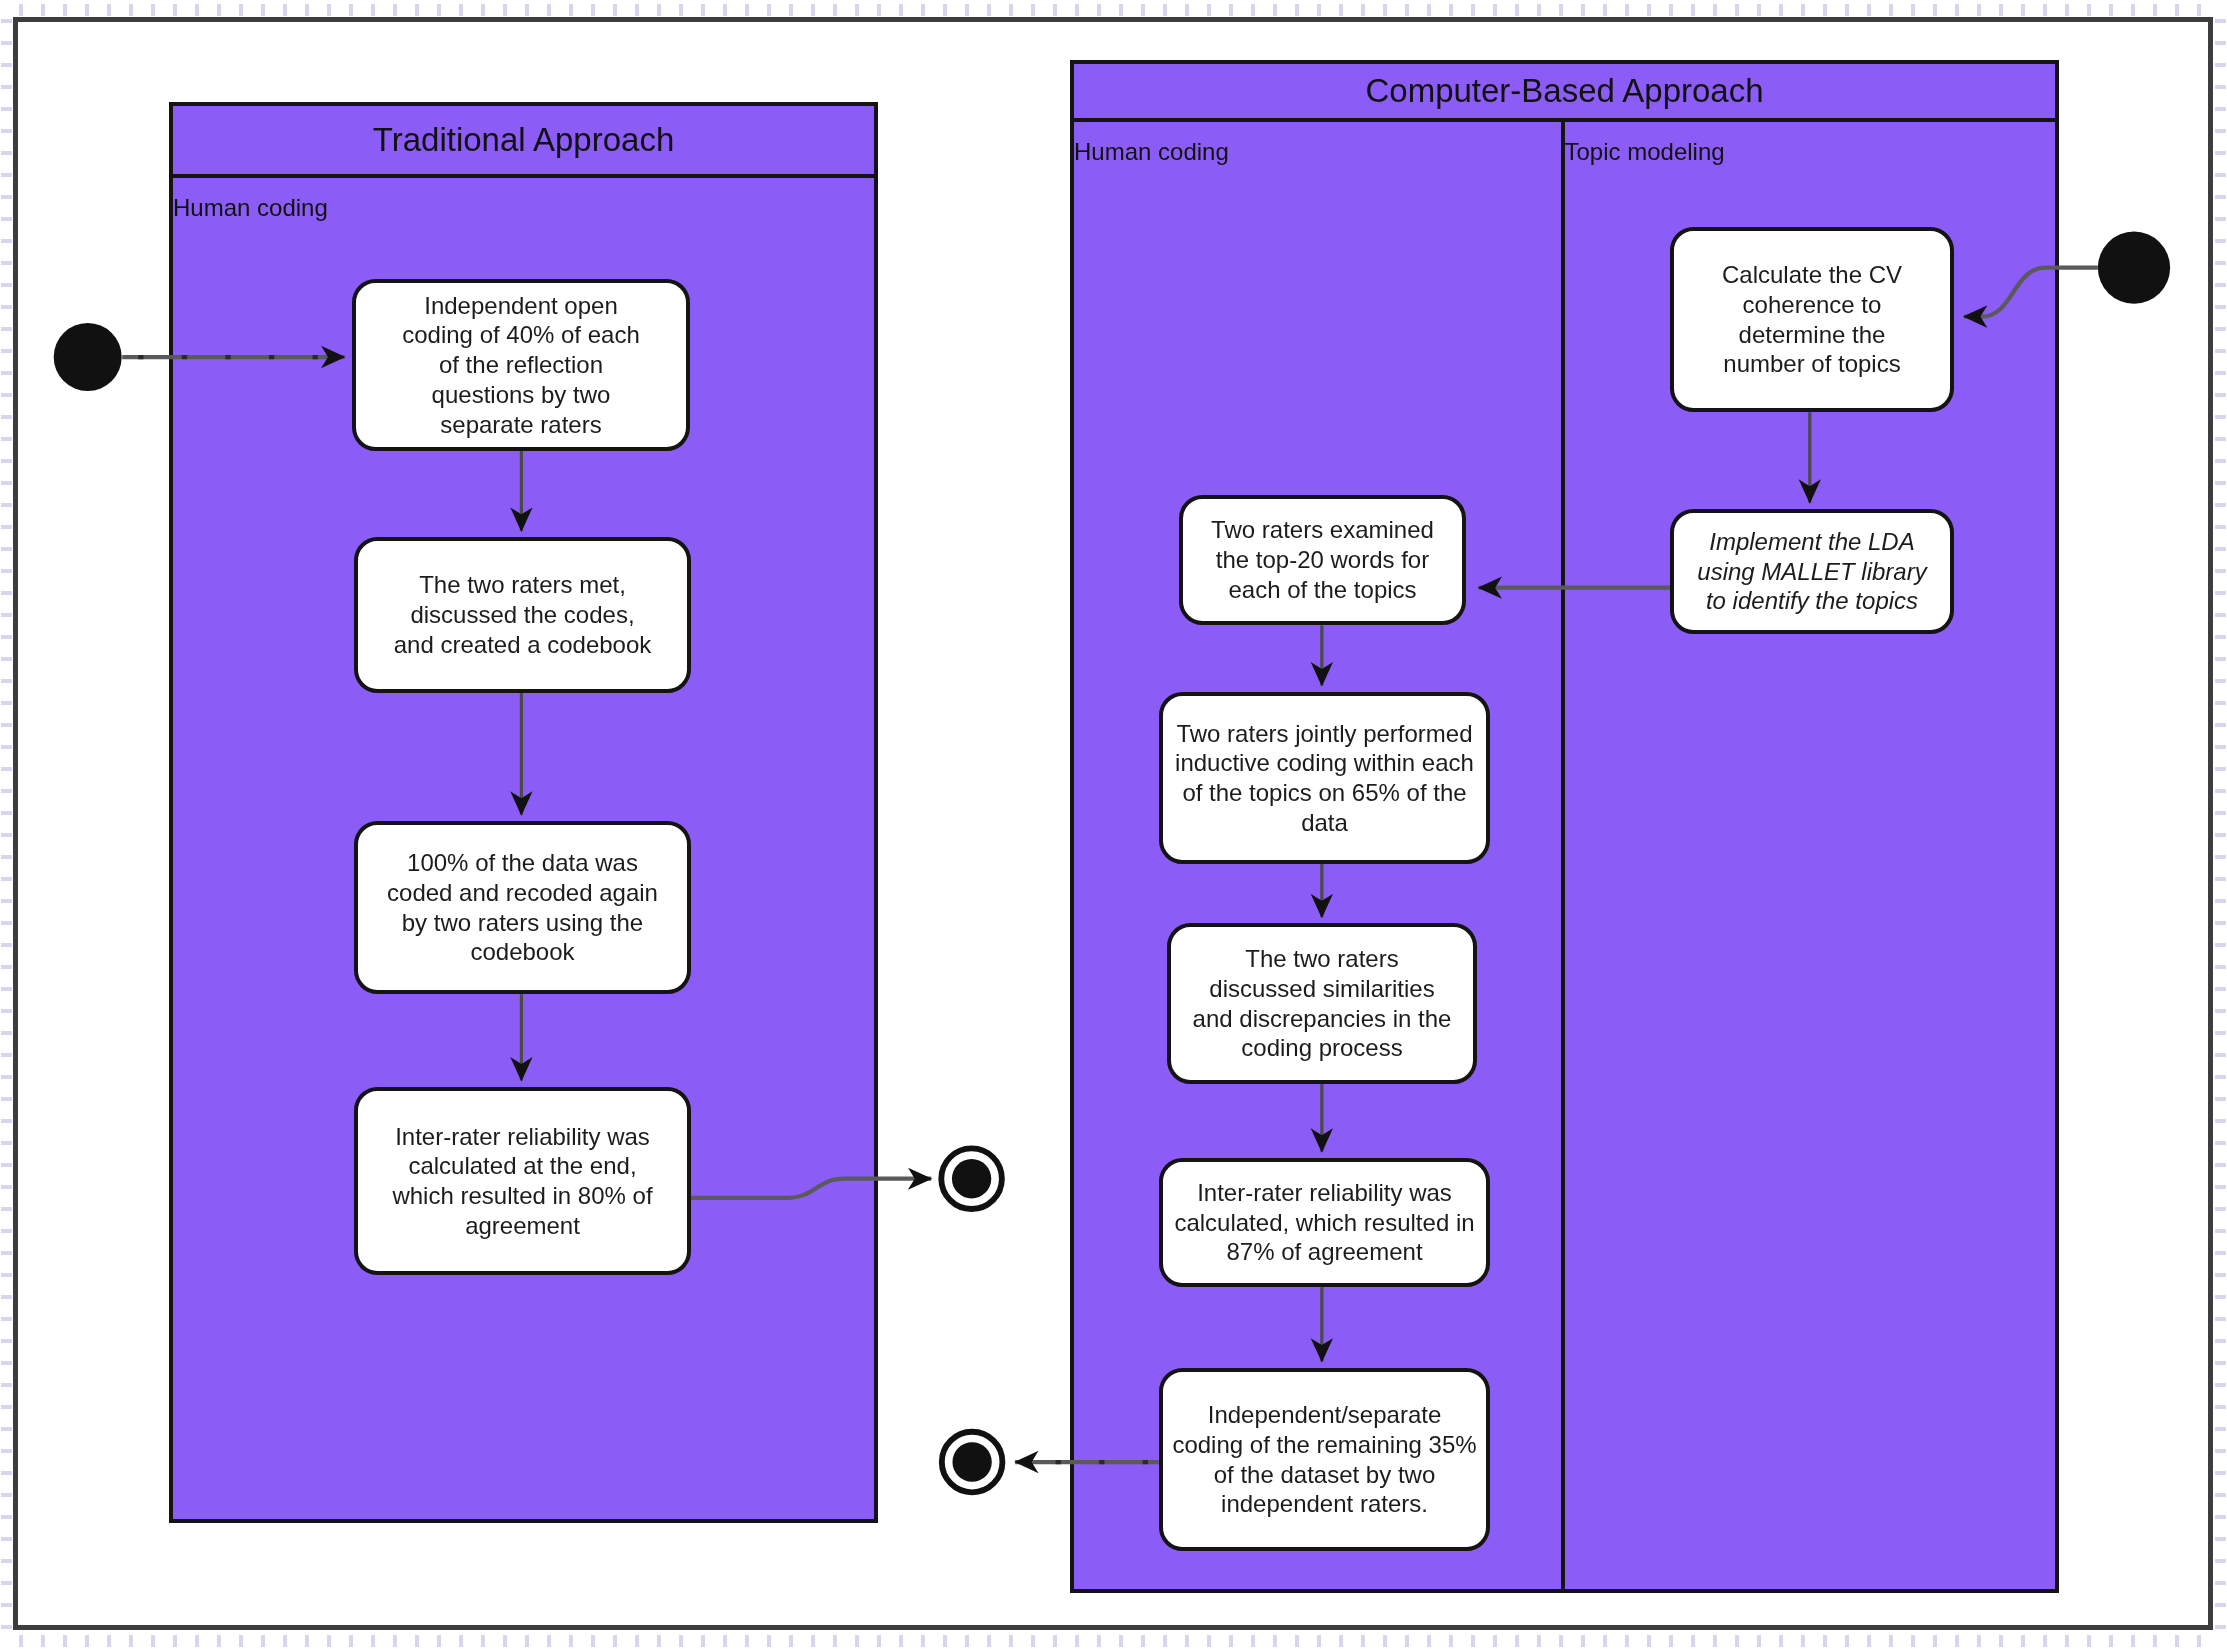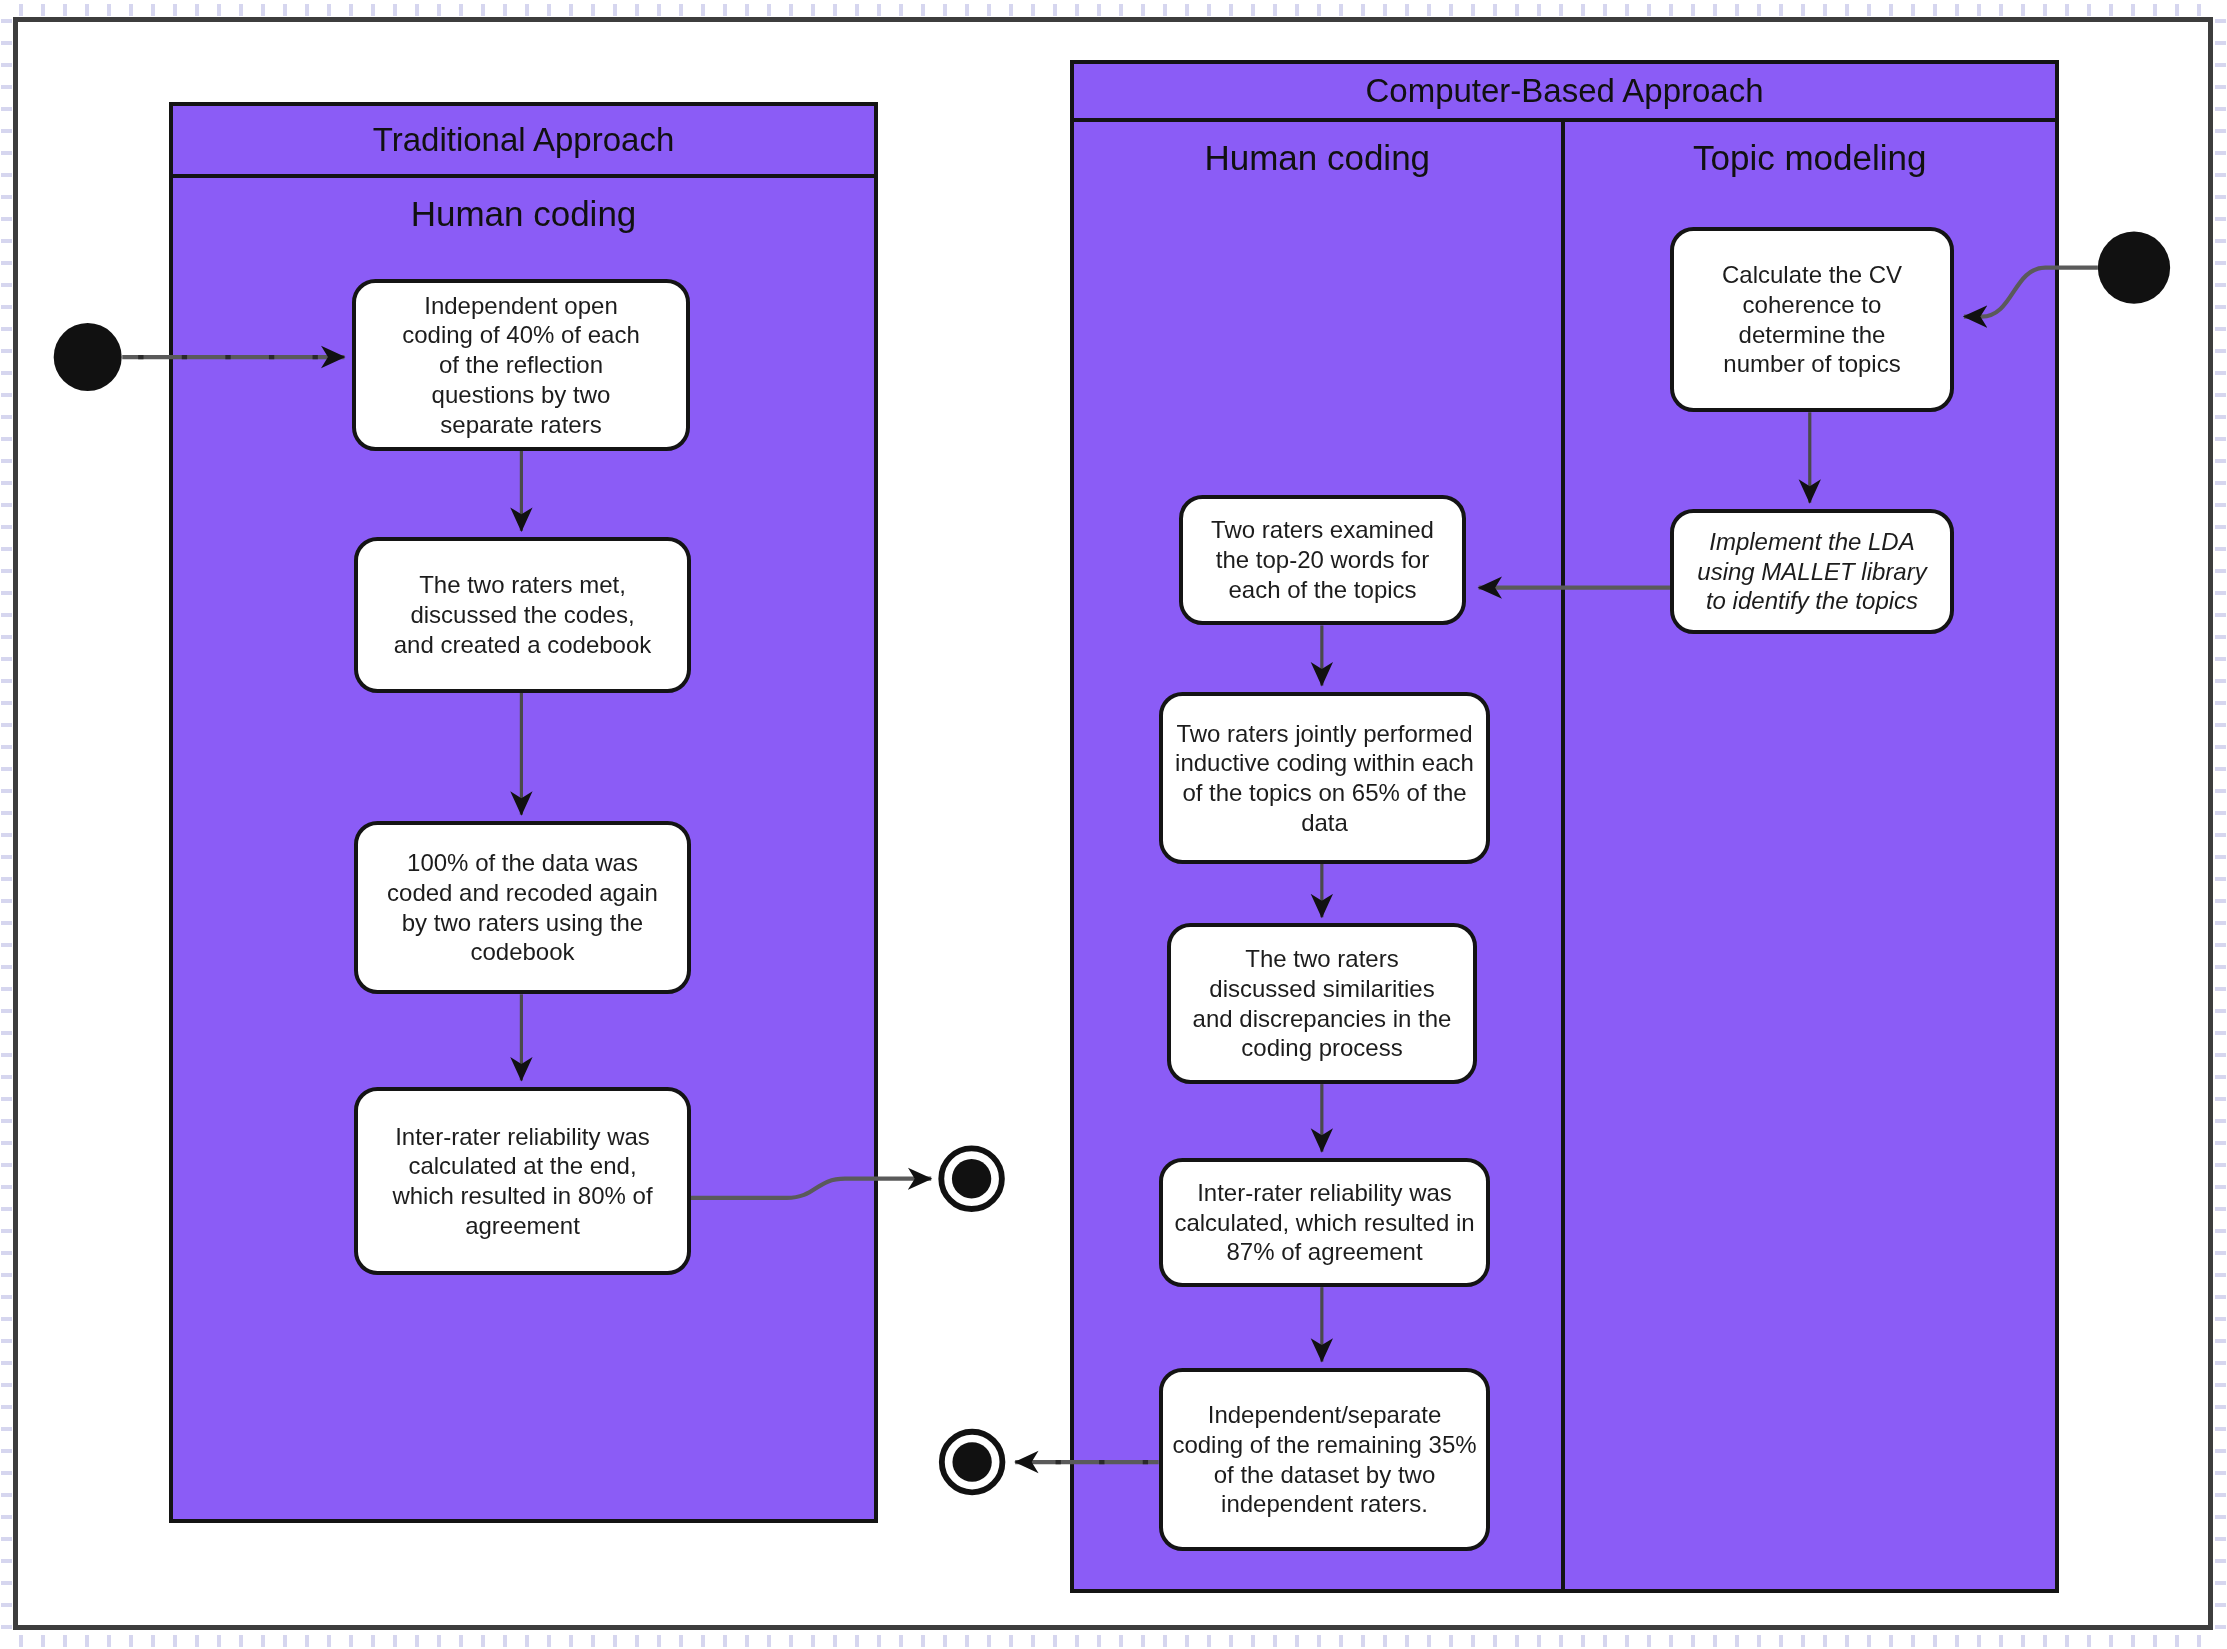--- a/index.html
+++ b/index.html
@@ -33,21 +33,21 @@
   }
   .partition-traditional { left:169px; top:102px; width:709px; height:1421px; }
   .partition-traditional .p-header { height:72px;text-align:right; }
   .partition-computer { left:1070px; top:60px; width:989px; height:1533px; }
   .partition-computer .p-header { height:58px; }
   .cols { flex:1; display:flex; min-height:0; }
   .col { box-sizing:border-box; }
   .col-left  { width:50%; border-right:4.8px solid #141414; }
   .col-right { flex:1; }
   .col-label {
-    text-align:center; font-size:35px; padding-top:16px; color:#111;
+    text-align:left; font-size:24px; padding-top:16px; color:#111;
   }
 
   
   .node {
     position:absolute; box-sizing:border-box; z-index:4;
     background:#ffffff; border:4.8px solid #141414; border-radius:23.4px;
     display:flex; align-items:center; justify-content:center;
     text-align:center; font-size:24px; line-height:1.24; color:#1c1c1c;
     padding:0 34px;
   }

